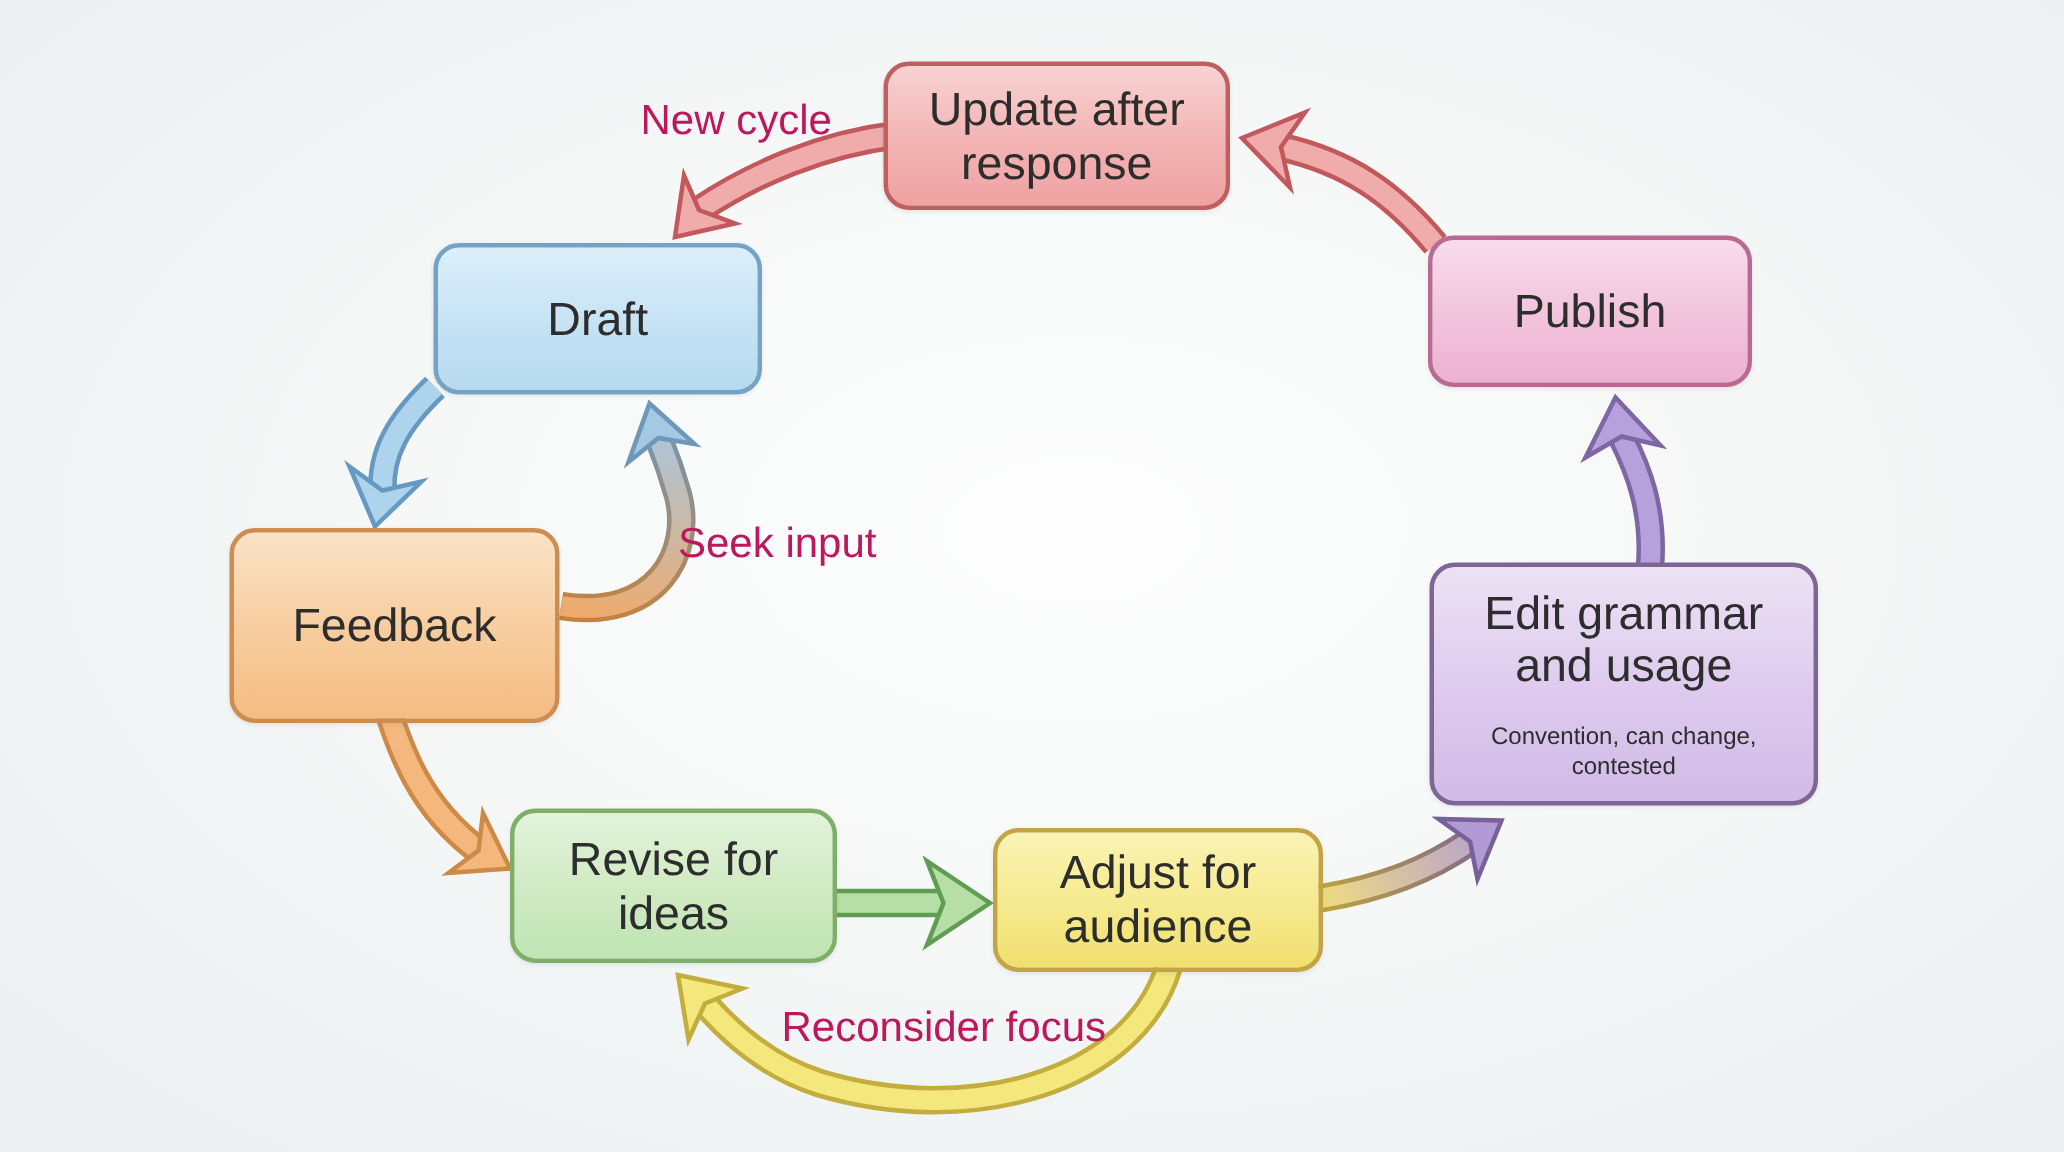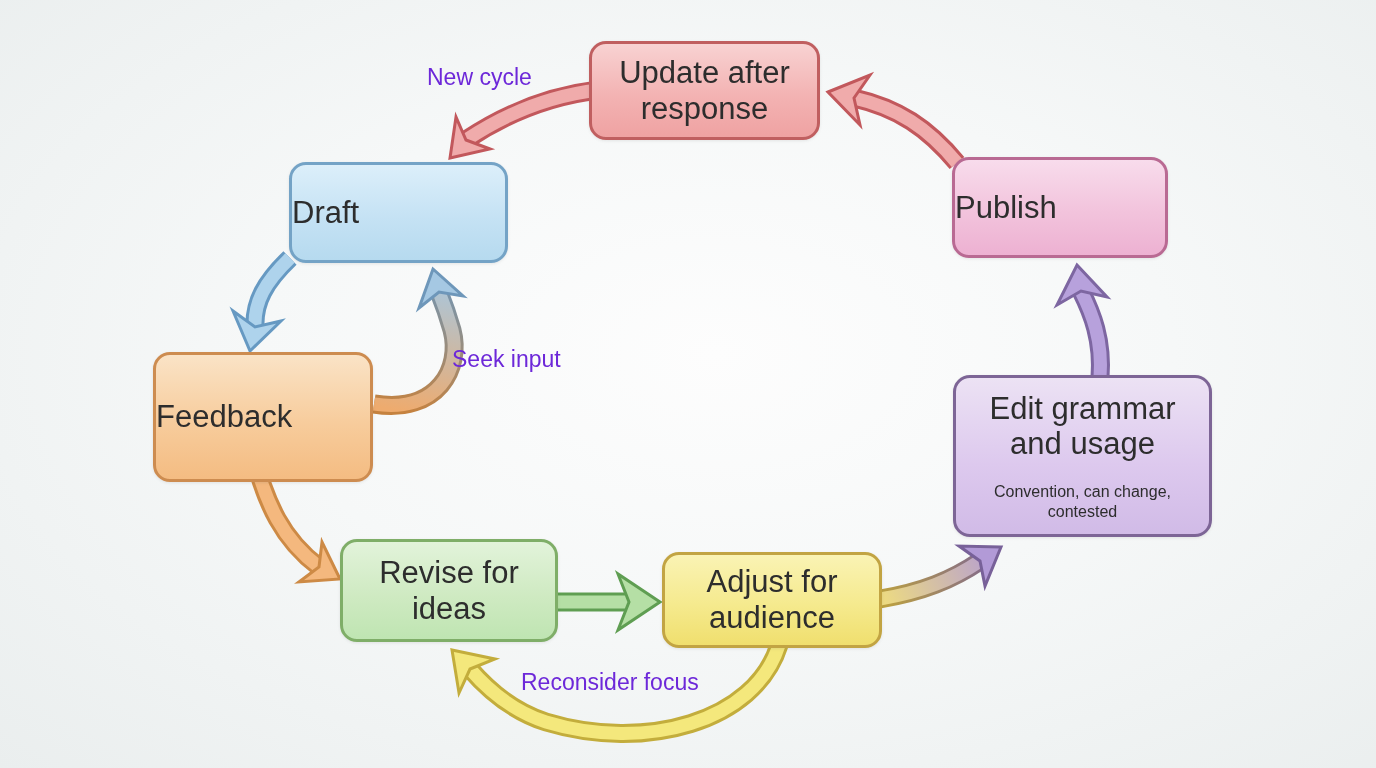--- a/index.html
+++ b/index.html
@@ -5,21 +5,21 @@
   html,body{margin:0;padding:0;}
   body{
     width:1376px;height:768px;overflow:hidden;
     font-family:"Liberation Sans","DejaVu Sans",sans-serif;
     background:radial-gradient(ellipse at 52% 46%, #fdfdfd 0%, #f6f8f8 45%, #eaeeee 100%);
   }
   .stage{position:relative;width:1376px;height:768px;}
   svg.arrows{position:absolute;left:0;top:0;}
   .node{
     position:absolute;display:flex;flex-direction:column;
-    align-items:flex-start;justify-content:center;text-align:center;
+    align-items:center;justify-content:center;text-align:center;
     border-radius:17px;border:3px solid #888;
     color:#2d2d2d;font-size:31px;line-height:1.16;
     box-shadow:0 1px 3px rgba(90,90,90,0.12);
     box-sizing:border-box;
   }
   .node .sublabel{font-size:16px;line-height:1.22;margin-top:20px;}
   .node-update  {left:589px;top:41px; width:231px;height:99px;
     background:linear-gradient(180deg,#f8d2d2 0%,#f3b3b3 55%,#efa2a2 100%);border-color:#c05f60;}
   .node-draft   {left:289px;top:162px;width:219px;height:101px;
     background:linear-gradient(180deg,#dceffa 0%,#c5e2f4 55%,#b6daef 100%);border-color:#74a3c6;}
@@ -27,21 +27,21 @@
     background:linear-gradient(180deg,#f8dcec 0%,#f2c3dc 55%,#edb1d2 100%);border-color:#b96a93;}
   .node-feedback{left:153px;top:352px;width:220px;height:130px;
     background:linear-gradient(180deg,#fae3c6 0%,#f7cc9c 55%,#f4bc82 100%);border-color:#cd8c50;}
   .node-edit    {left:953px;top:375px;width:259px;height:162px;padding:23px 10px;
     background:linear-gradient(180deg,#ece2f4 0%,#ddc9ee 55%,#d1bbe7 100%);border-color:#7d6596;}
   .node-revise  {left:340px;top:539px;width:218px;height:103px;padding:0 22px;
     background:linear-gradient(180deg,#e2f3da 0%,#cfeac2 55%,#bfe5b2 100%);border-color:#7fae68;}
   .node-adjust  {left:662px;top:552px;width:220px;height:96px;padding:0 14px;
     background:linear-gradient(180deg,#faf3b4 0%,#f5ea8e 55%,#f0df6e 100%);border-color:#c2a443;}
   .edge-label{
-    position:absolute;color:#6d28d9;font-size:23px;white-space:nowrap;
+    position:absolute;color:#be185d;font-size:28px;white-space:nowrap;
   }
   .lbl-new-cycle{left:427px;top:64px;}
   .lbl-seek-input{left:452px;top:326px;margin-top:20px;}
   .lbl-reconsider{left:521px;top:669px;}
 </style>
 </head>
 <body>
 
 <div class="stage">
 

